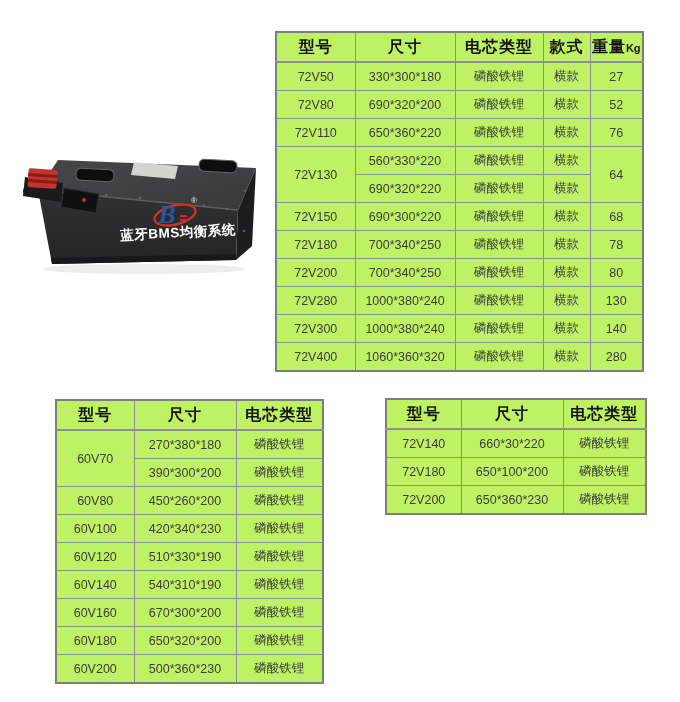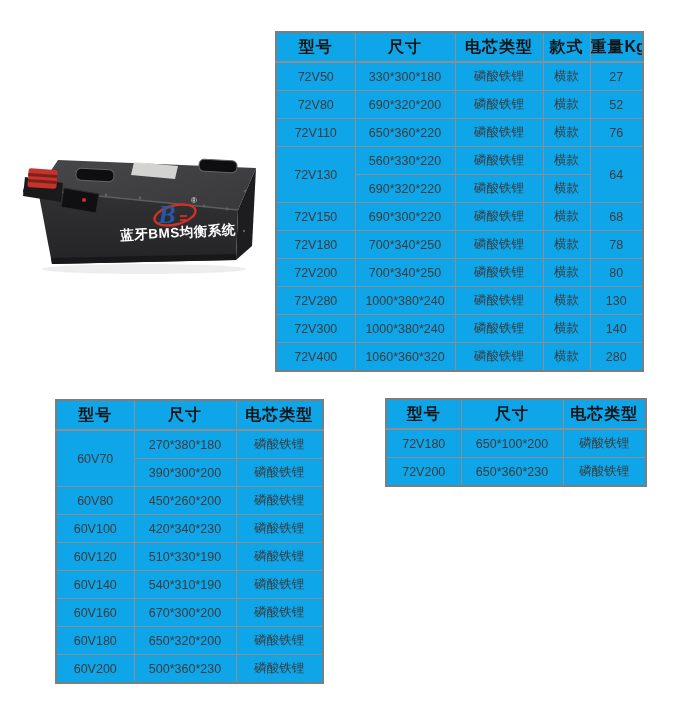--- a/index.html
+++ b/index.html
@@ -4,32 +4,32 @@
 <style>
   html,body{margin:0;padding:0;}
   body{
     width:680px;height:702px;position:relative;background:#ffffff;
     font-family:"Liberation Sans","DejaVu Sans",sans-serif;overflow:hidden;
   }
   .canvas{position:absolute;inset:0;}
   
   .spec-table{
     position:absolute;border-collapse:collapse;table-layout:fixed;
-    background:#0ea5e9;border:2px solid #7d7d7d;
+    background:#bef264;border:2px solid #7d7d7d;
   }
   .spec-table th,.spec-table td{
     border:1px solid #8e8e8e;text-align:center;vertical-align:middle;
     padding:0;white-space:nowrap;overflow:hidden;
   }
   .spec-table th{
     font-size:16px;font-weight:700;color:#141414;height:28px;
     border-bottom-width:2px;letter-spacing:1px;
   }
   .spec-table td{font-size:12.5px;color:#3c3c3c;height:27px;}
-  .spec-table th .unit{font-size:16px;letter-spacing:0;}
+  .spec-table th .unit{font-size:11px;letter-spacing:0;}
   #table-0{left:275px;top:31px;width:367px;}
   #table-1{left:55px;top:399px;width:267px;}
   #table-2{left:385px;top:398px;width:260px;}
   
   .battery-wrap{position:absolute;left:22px;top:136px;width:248px;height:142px;}
 </style>
 </head>
 <body>
 
 <div class="canvas">
@@ -264,20 +264,25 @@
     </colgroup>
     <thead>
         <tr>
           <th>型号</th>
           <th>尺寸</th>
           <th>电芯类型</th>
         </tr>
       </thead>
     <tbody>
         <tr>
+          <td>72V140</td>
+          <td>660*30*220</td>
+          <td>磷酸铁锂</td>
+        </tr>
+        <tr>
           <td>72V180</td>
           <td>650*100*200</td>
           <td>磷酸铁锂</td>
         </tr>
         <tr>
           <td>72V200</td>
           <td>650*360*230</td>
           <td>磷酸铁锂</td>
         </tr>
       </tbody>

